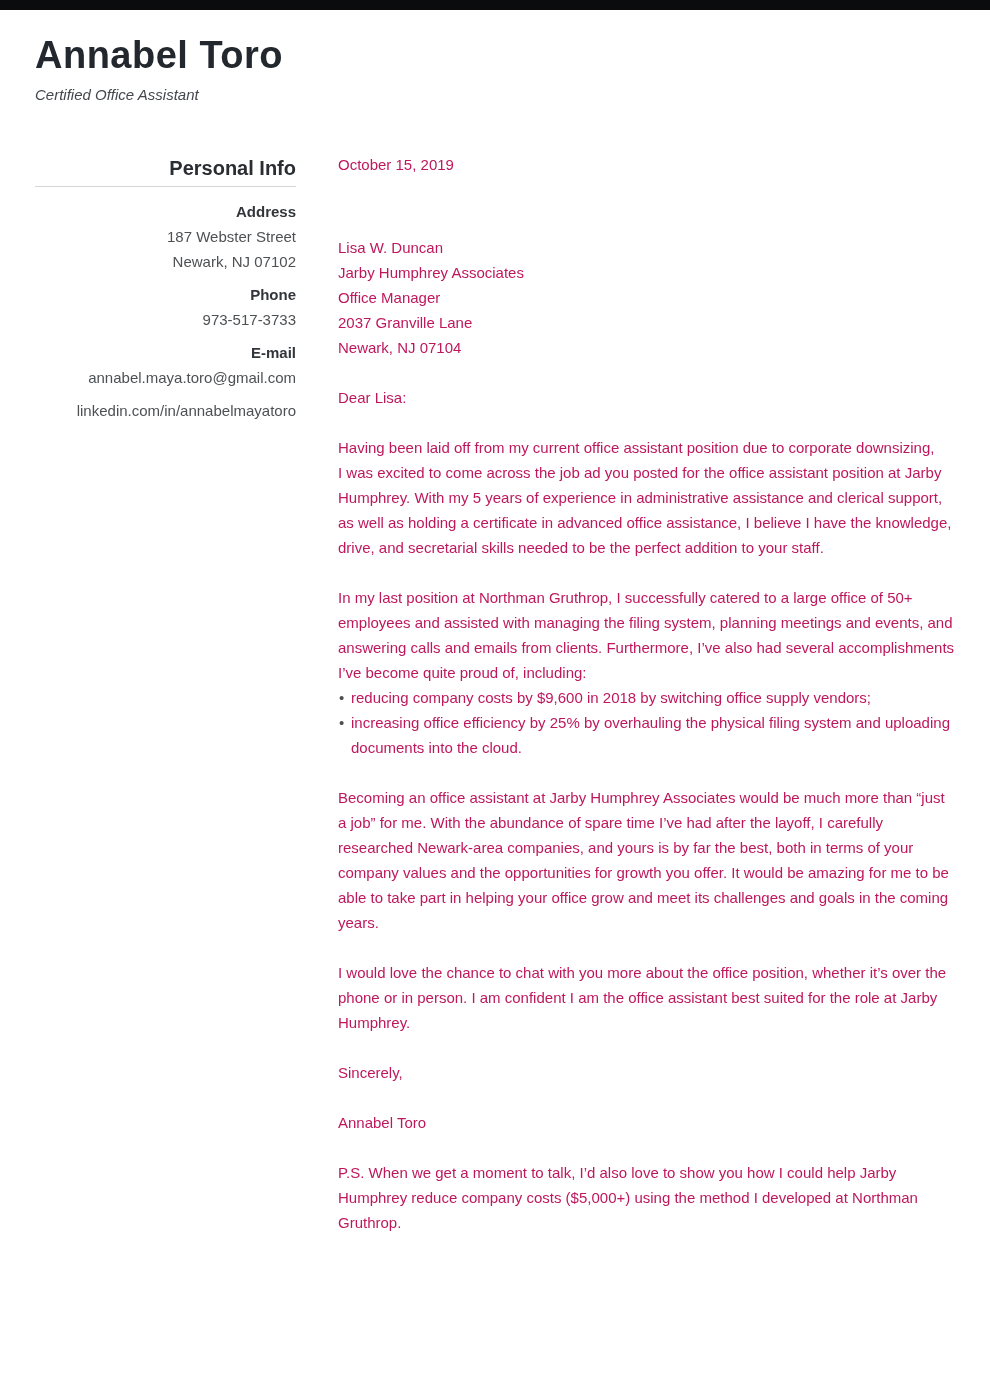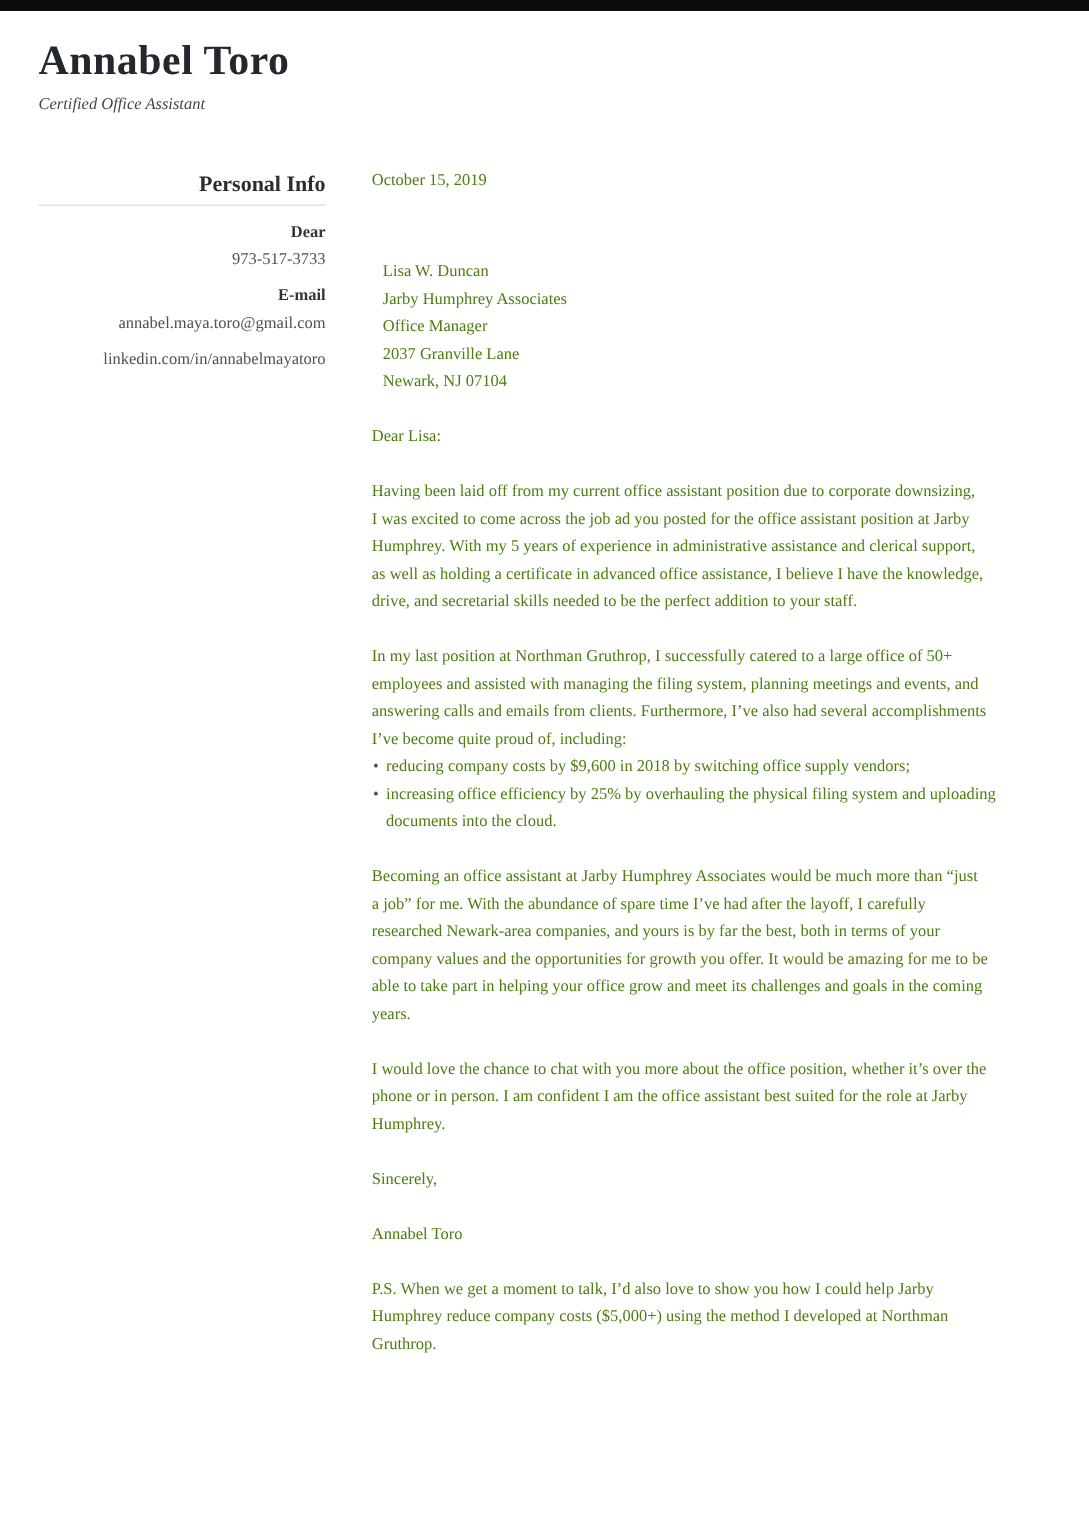--- a/index.html
+++ b/index.html
@@ -1,21 +1,21 @@
 <!DOCTYPE html>
 <html><head>
 <meta charset="utf-8">
 <style>
   html, body { margin: 0; padding: 0; background: #ffffff; }
   .page {
     position: relative;
     width: 990px;
     height: 1400px;
     background: #ffffff;
-    font-family: Liberation Serif, serif;
+    font-family: Liberation Sans, sans-serif;
     overflow: hidden;
   }
   .topbar {
     height: 10px;
     width: 100%;
     background: #0b0c0e;
   }
   .header { padding: 22px 0 0 35px; }
   .header h1 {
     margin: 0;
@@ -61,24 +61,24 @@
     color: #4e5154;
     font-size: 15px;
     line-height: 25px;
   }
   .main {
     margin-left: 42px;
     width: 650px;
     flex: none;
     font-size: 15px;
     line-height: 25px;
-    color: #4d7c0f;
+    color: #be185d;
   }
   .line { line-height: 25px; }
-  .recipient { margin-top: 58px; margin-left: 10px; }
+  .recipient { margin-top: 58px; }
   .salutation { margin-top: 65px; }
   .para { margin-top: 25px; white-space: pre-line; }
   .bullets { margin-top: 0; }
   .bullet {
     position: relative;
     padding-left: 13px;
     white-space: pre-line;
     line-height: 25px;
   }
   .bullet::before {
@@ -98,23 +98,28 @@
   <header class="header">
     <h1>Annabel Toro</h1>
     <div class="subtitle">Certified Office Assistant</div>
   </header>
 
   <div class="columns">
 
     <aside class="sidebar">
       <h2 class="sidebar-heading">Personal Info</h2>
 
+      <div class="group">
+        <div class="label">Address</div>
+        <div class="value">187 Webster Street</div>
+        <div class="value">Newark, NJ 07102</div>
+      </div>
 
       <div class="group">
-        <div class="label">Dear</div>
+        <div class="label">Phone</div>
         <div class="value">973-517-3733</div>
       </div>
 
       <div class="group">
         <div class="label">E-mail</div>
         <div class="value">annabel.maya.toro@gmail.com</div>
       </div>
 
       <div class="group">
         <div class="value">linkedin.com/in/annabelmayatoro</div>

